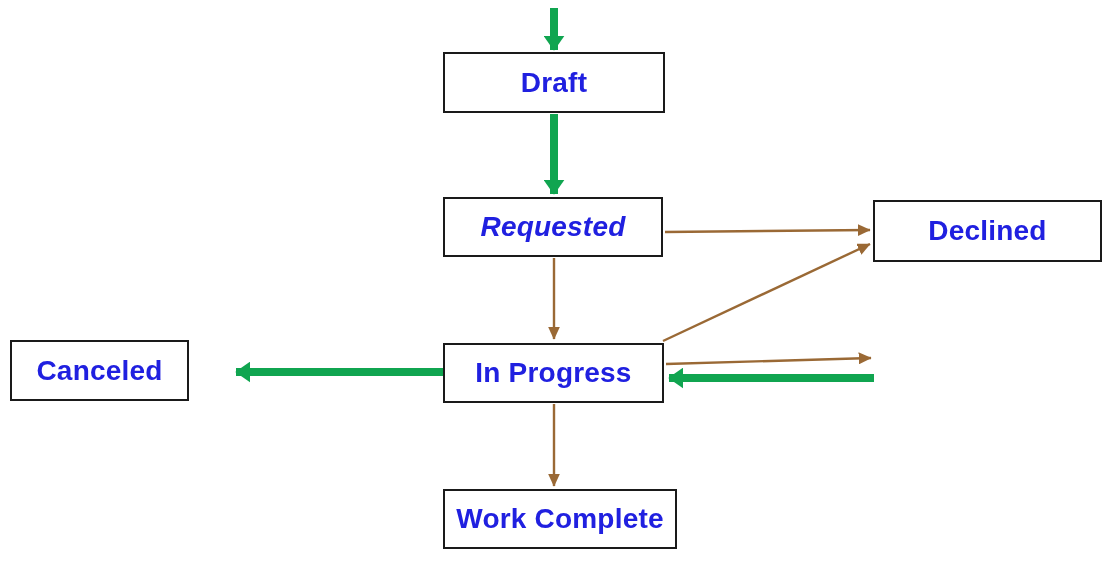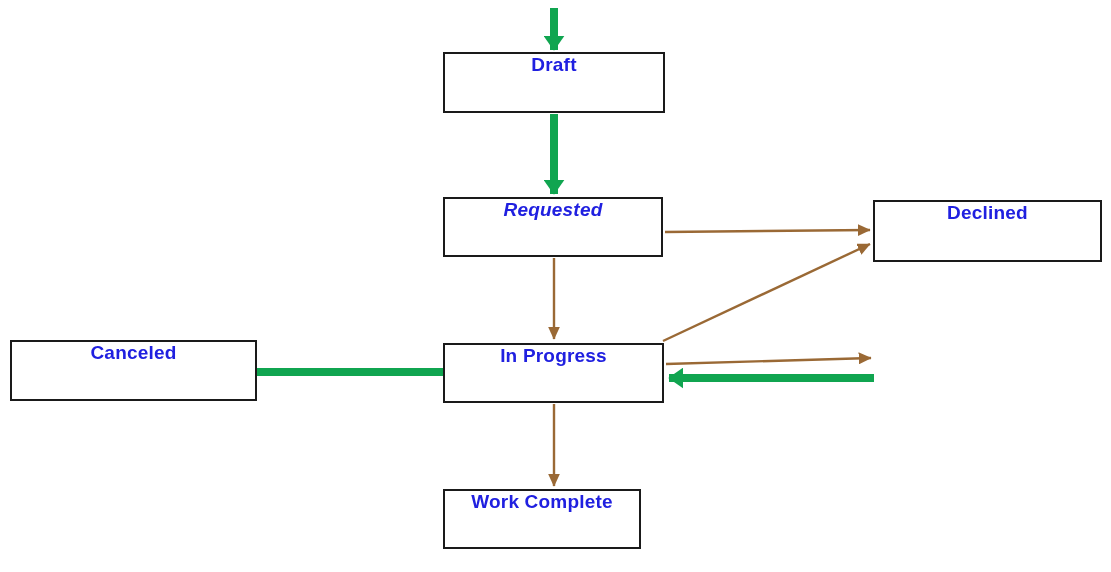--- a/index.html
+++ b/index.html
@@ -34,35 +34,35 @@
   .edge.green { stroke: var(--green-arrow); stroke-width: 8; }
   .edge.brown { stroke: var(--brown-arrow); stroke-width: 2.4; }
   .fill-green { fill: var(--green-arrow); stroke: none; }
   .fill-brown { fill: var(--brown-arrow); stroke: none; }
   .node {
     position: absolute;
     box-sizing: border-box;
     background: var(--node-fill);
     border: 2.5px solid var(--node-border);
     display: flex;
-    align-items: flex-start;
+    align-items: center;
     justify-content: center;
     color: var(--label);
-    font-size: 19px;
+    font-size: 28px;
     font-weight: bold;
     letter-spacing: 0.2px;
     white-space: nowrap;
   }
   .node-draft         { left: 443px; top:  52px; width: 222px; height: 61px; }
   .node-requested     { left: 443px; top: 197px; width: 220px; height: 60px; font-style: italic; }
   .node-declined      { left: 873px; top: 200px; width: 229px; height: 62px; }
-  .node-canceled      { left:  10px; top: 340px; width: 247px; height: 61px; }
+  .node-canceled      { left:  10px; top: 340px; width: 179px; height: 61px; }
   .node-in-progress   { left: 443px; top: 343px; width: 221px; height: 60px; }
   .node-vendor-waiting{ left: 874px; top: 341px; width: 221px; height: 62px; }
-  .node-work-complete { left: 443px; top: 489px; width: 198px; height: 60px; }
+  .node-work-complete { left: 443px; top: 489px; width: 234px; height: 60px; }
 </style>
 </head>
 <body>
 
 <div class="canvas">
 
   <svg class="edges-layer" width="1111" height="572" viewBox="0 0 1111 572" xmlns="http://www.w3.org/2000/svg">
     <defs>
       <marker id="head-green" viewBox="0 0 10 10" refX="9.5" refY="5" markerWidth="15" markerHeight="21" orient="auto" markerUnits="userSpaceOnUse" preserveAspectRatio="none">
         <path d="M0,0 L10,5 L0,10 Z" class="fill-green"></path>

